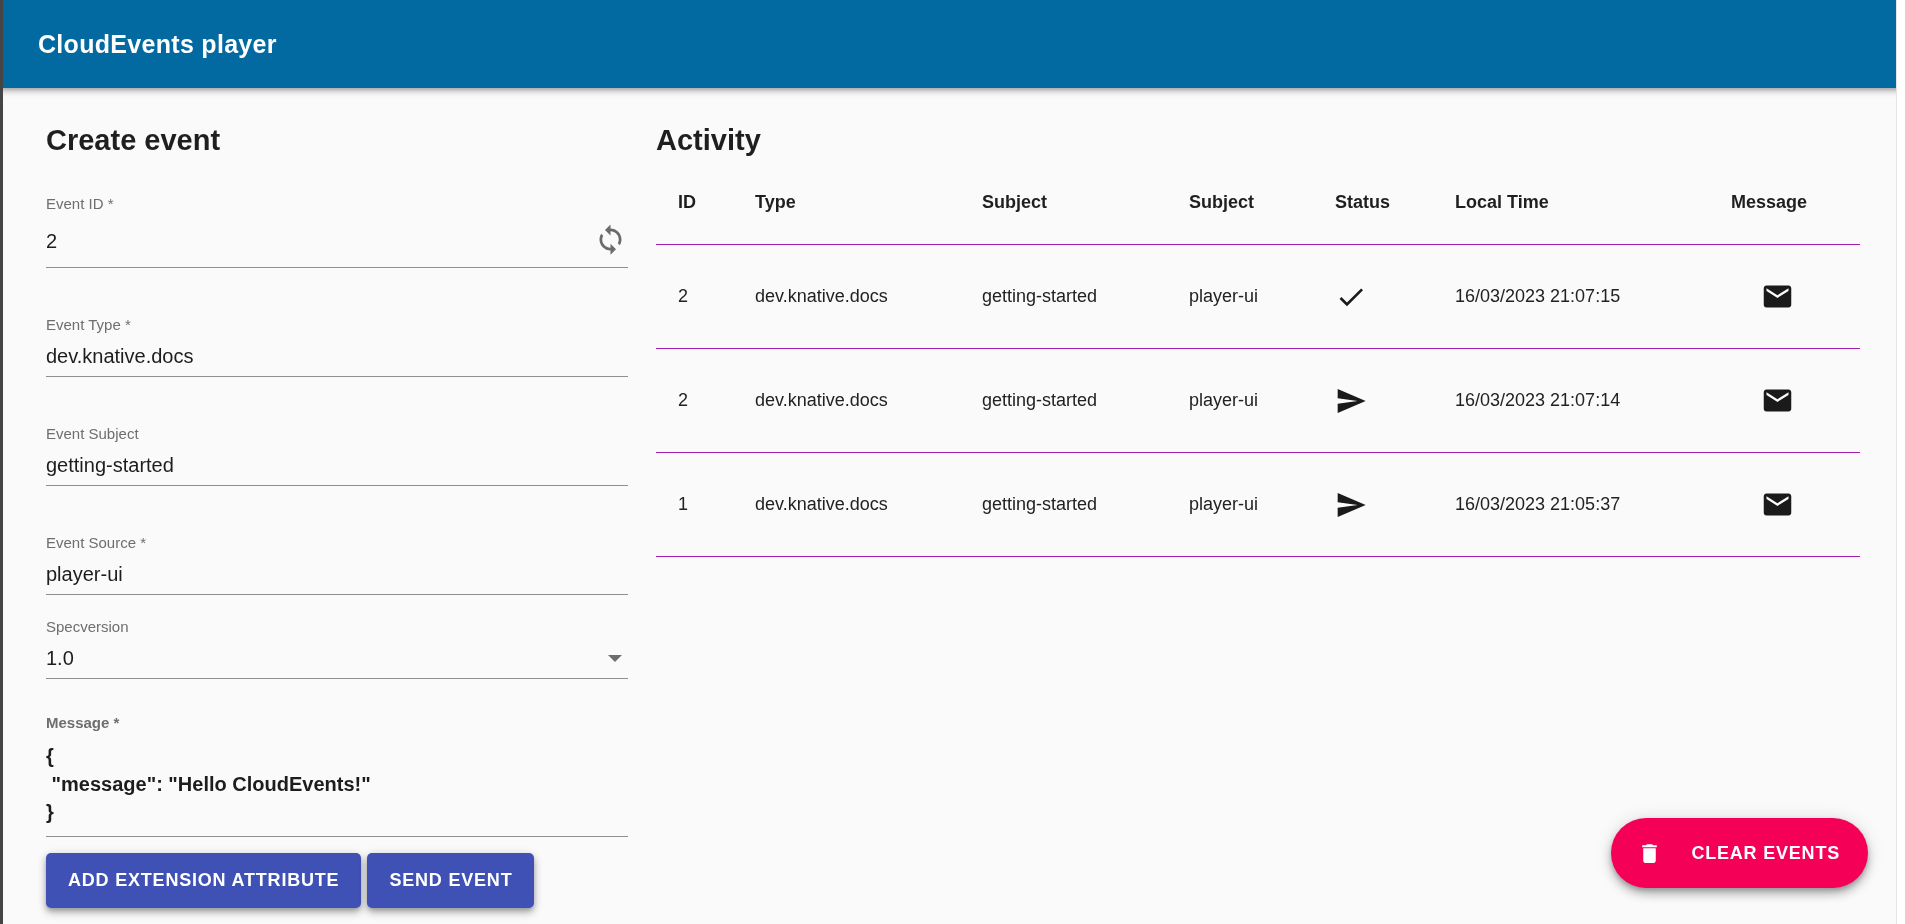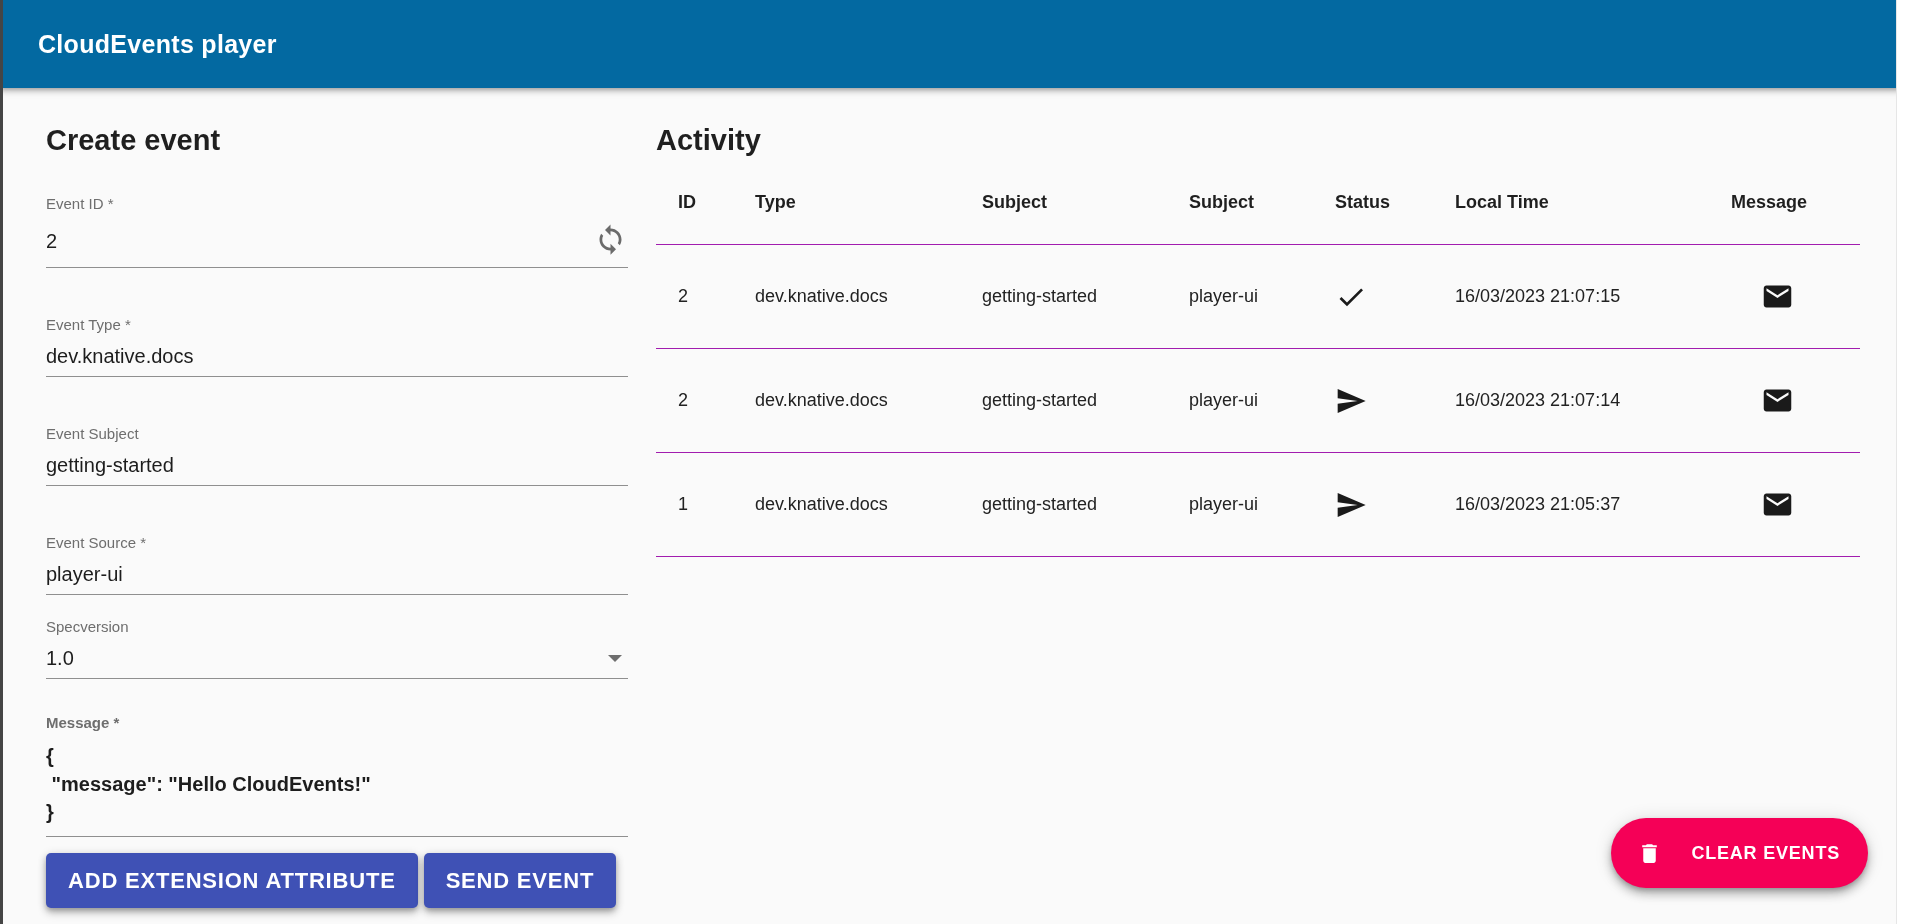--- a/index.html
+++ b/index.html
@@ -47,21 +47,21 @@
   .message-value { font-size: 20px; line-height: 28px; white-space: pre; color: #1d1d1d; }
   .sync-btn { width: 36px; height: 36px; border: none; background: transparent; cursor: pointer;
               display: flex; align-items: center; justify-content: center; padding: 0; }
   .select-arrow { width: 0; height: 0; border-left: 7px solid transparent; border-right: 7px solid transparent;
                   border-top: 7px solid #6e6e6e; margin-right: 6px; cursor: pointer; }
 
   .btn-row { display: flex; gap: 6px; margin-top: 8px; }
   .btn {
     background: #3f51b5; color: #fff; border: none; cursor: pointer;
     font-family: "Liberation Sans", sans-serif;
-    font-size: 22px; font-weight: 700; letter-spacing: 0.8px;
+    font-size: 18px; font-weight: 700; letter-spacing: 0.8px;
     height: 55px; padding: 0 22px; border-radius: 5px;
     box-shadow: 0 3px 5px -1px rgba(0,0,0,.2), 0 5px 8px 0 rgba(0,0,0,.22), 0 1px 10px 0 rgba(0,0,0,.12);
   }
 
   
   .activity-col { flex: 1; margin-left: 28px; min-width: 0; }
   .activity-col .section-heading { margin-bottom: 0; }
   .trow {
     display: grid;
     grid-template-columns: 77px 227px 207px 146px 120px 276px 1fr;

